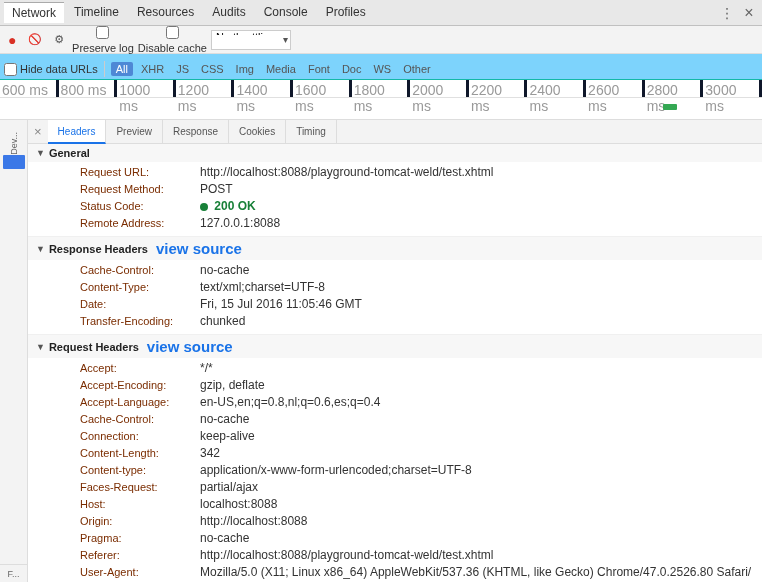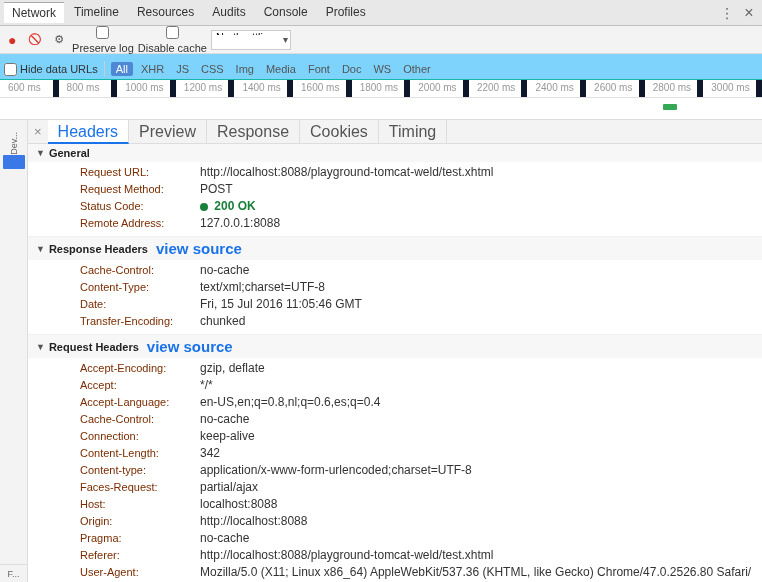--- a/index.html
+++ b/index.html
@@ -108,24 +108,24 @@
       position: relative;
       overflow: hidden;
     }
     .timeline-ruler {
       display: flex;
       height: 18px;
       border-bottom: 1px solid #e0e0e0;
     }
     .timeline-tick {
       flex: 1;
-      border-right: 6px solid #0f172a;
-      font-size: 10px;
+      border-right: 3px solid #0f172a;
+      font-size: 14px;
       color: #999;
-      padding-left: 8px;
+      padding-left: 2px;
       padding-top: 2px;
     }
     .timeline-bar-area {
       position: relative;
       height: 22px;
     }
 
     
     .main-content {
       display: flex;
@@ -180,21 +180,21 @@
       cursor: pointer;
       color: #888;
       font-size: 13px;
       line-height: 24px;
     }
     .tab-item {
       padding: 0 10px;
       height: 24px;
       line-height: 24px;
       cursor: pointer;
-      font-size: 16px;
+      font-size: 10px;
       color: #555;
       border-right: 1px solid #ddd;
     }
     .tab-item.active {
       background: #fff;
       color: #1a73e8;
       border-bottom: 2px solid #1a73e8;
     }
 
     
@@ -426,28 +426,28 @@
     </div>
 
     <div class="section">
       <div class="section-header">
         <span class="triangle">▼</span>
         <span>Request Headers</span>
         <a class="section-link">view source</a>
       </div>
       <div class="section-content">
         <div class="prop-row">
+          <span class="prop-name">Accept:</span>
+          <span class="prop-value">*/*</span>
+        </div>
+        <div class="prop-row">
           <span class="prop-name">Accept-Encoding:</span>
           <span class="prop-value">gzip, deflate</span>
         </div>
         <div class="prop-row">
-          <span class="prop-name">Accept:</span>
-          <span class="prop-value">*/*</span>
-        </div>
-        <div class="prop-row">
           <span class="prop-name">Accept-Language:</span>
           <span class="prop-value">en-US,en;q=0.8,nl;q=0.6,es;q=0.4</span>
         </div>
         <div class="prop-row">
           <span class="prop-name">Cache-Control:</span>
           <span class="prop-value">no-cache</span>
         </div>
         <div class="prop-row">
           <span class="prop-name">Connection:</span>
           <span class="prop-value">keep-alive</span>

